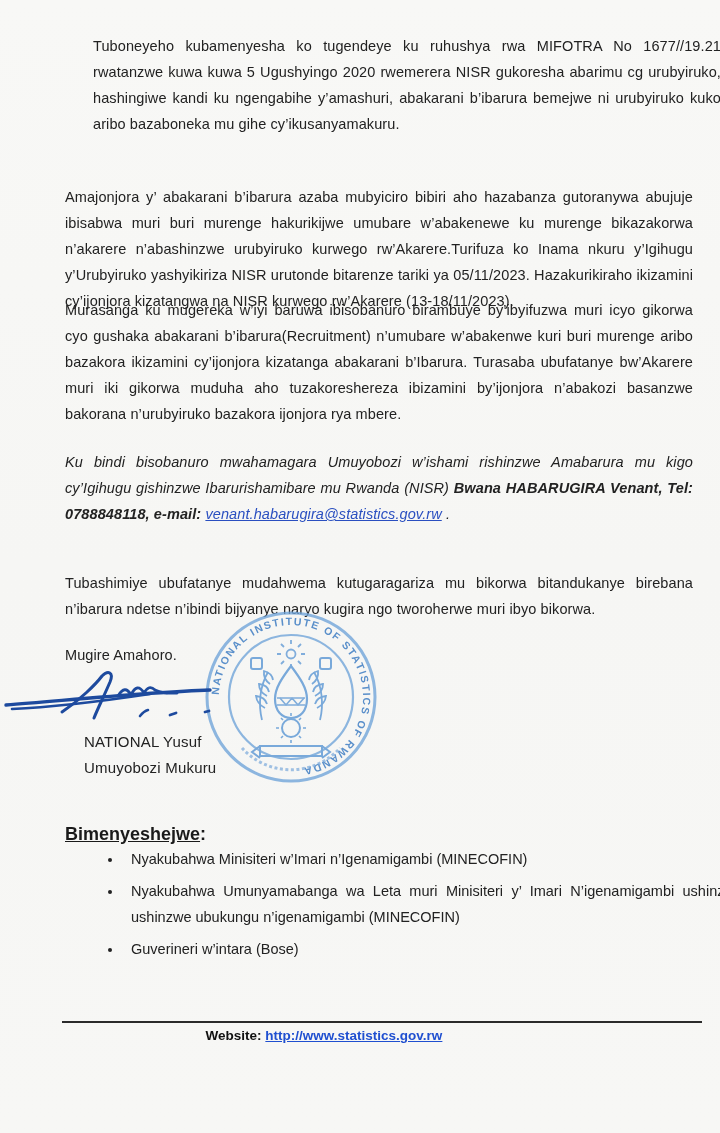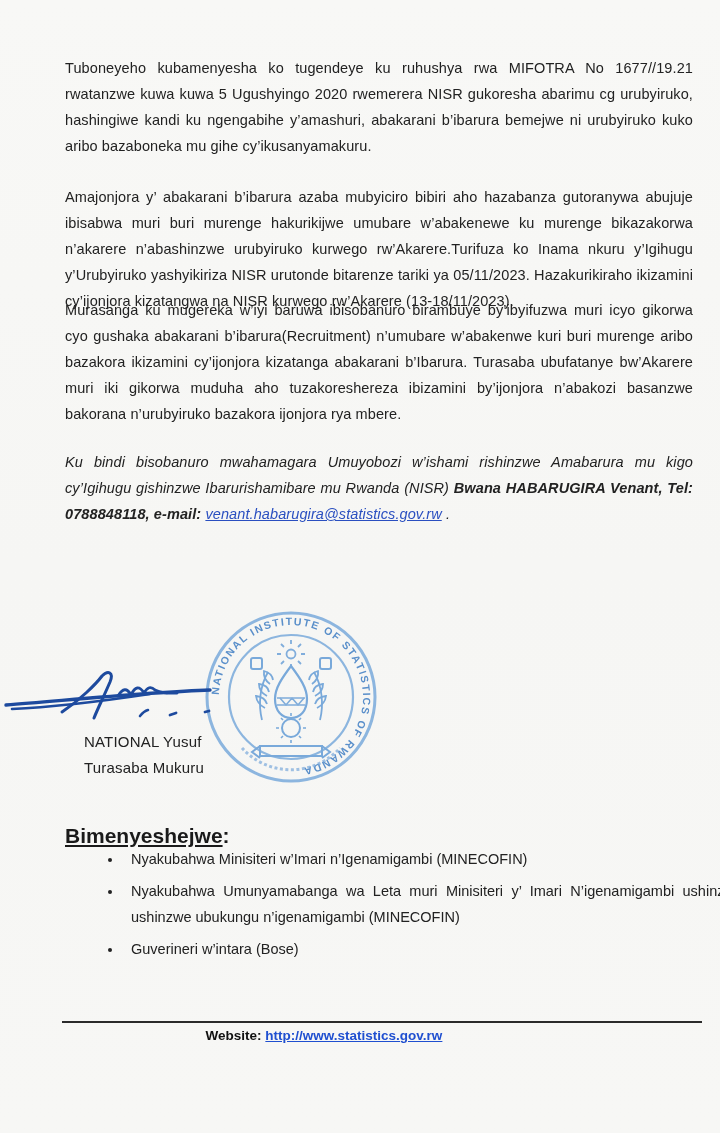--- a/index.html
+++ b/index.html
@@ -27,21 +27,21 @@
   }
   .b{font-weight:bold;}
   .email-link{color:#2a4fc0;text-decoration:underline;}
   .closing{ text-align:left; }
   .sig-name{position:absolute;left:84px;top:733px;font-size:15px;color:#222;letter-spacing:.2px;}
   .sig-title{position:absolute;left:84px;top:759px;font-size:15px;color:#222;letter-spacing:.2px;}
   .signature-svg{position:absolute;left:0px;top:660px;width:270px;height:80px;}
   .stamp-svg{position:absolute;left:202px;top:608px;width:178px;height:178px;opacity:.92;}
   .cc-heading{
     position:absolute;left:65px;top:824px;
-    font-size:21px;font-weight:bold;color:#1a1a1a;
+    font-size:18px;font-weight:bold;color:#1a1a1a;
   }
   .cc-heading .u{text-decoration:underline;}
   .cc-list{
     position:absolute;left:65px;top:846px;width:620px;
     margin:0;padding:0 0 0 58px;
     font-size:14.5px;line-height:26px;text-align:justify;color:#222;
   }
   .cc-list li{margin-bottom:6px;padding-left:8px;}
   .footer-rule{
     position:absolute;left:62px;top:1021px;width:640px;height:2px;
@@ -51,34 +51,36 @@
     position:absolute;left:0;top:1028px;width:648px;
     text-align:center;font-size:13.5px;font-weight:bold;color:#111;
   }
   .footer-text .url{color:#1f4fd0;text-decoration:underline;}
 </style>
 </head>
 <body>
 
 <div class="page">
 
-  <p class="body-text" style="top:40px;">Tuboneyeho kubamenyesha ko tugendeye ku ruhushya rwa MIFOTRA No 1677//19.21 rwatanzwe kuwa kuwa 5 Ugushyingo 2020 rwemerera NISR gukoresha abarimu cg urubyiruko, hashingiwe kandi ku ngengabihe y’amashuri, abakarani b’ibarura bemejwe ni urubyiruko kuko aribo bazaboneka mu gihe cy’ikusanyamakuru.</p>
+  <p class="body-text" style="top:18px;margin-left:28px;">Tuboneyeho kubamenyesha ko tugendeye ku ruhushya rwa MIFOTRA No 1677//19.21 rwatanzwe kuwa kuwa 5 Ugushyingo 2020 rwemerera NISR gukoresha abarimu cg urubyiruko, hashingiwe kandi ku ngengabihe y’amashuri, abakarani b’ibarura bemejwe ni urubyiruko kuko aribo bazaboneka mu gihe cy’ikusanyamakuru.</p>
 
   <p class="body-text" style="top:169px;">Amajonjora y’ abakarani b’ibarura azaba mubyiciro bibiri aho hazabanza gutoranywa abujuje ibisabwa muri buri murenge hakurikijwe umubare w’abakenewe ku murenge bikazakorwa n’akarere n’abashinzwe urubyiruko kurwego rw’Akarere.Turifuza ko Inama nkuru y’Igihugu y’Urubyiruko yashyikiriza NISR urutonde bitarenze tariki ya 05/11/2023. Hazakurikiraho ikizamini cy’ijonjora kizatangwa na NISR kurwego rw’Akarere (13-18/11/2023).</p>
 
   <div class="body-text" style="top:297px;">
     <span>Murasanga ku mugereka w’iyi baruwa ibisobanuro birambuye by’ibyifuzwa muri icyo gikorwa cyo gushaka abakarani b’ibarura(Recruitment) n’umubare w’abakenwe kuri buri murenge aribo bazakora ikizamini cy’ijonjora kizatanga abakarani b’Ibarura.</span>
     <span>Turasaba ubufatanye bw’Akarere muri iki gikorwa muduha aho tuzakoreshereza ibizamini by’ijonjora n’abakozi basanzwe bakorana n’urubyiruko bazakora ijonjora rya mbere.</span>
   </div>
 
   <div class="body-text" style="top:449px;font-style:italic;">
     <span>Ku bindi bisobanuro mwahamagara Umuyobozi w’ishami rishinzwe Amabarura mu kigo cy’Igihugu gishinzwe Ibarurishamibare mu Rwanda (NISR) </span><span class="b">Bwana HABARUGIRA Venant, Tel: 0788848118, e-mail: </span><a class="email-link" href="#">venant.habarugira@statistics.gov.rw</a><span> .</span>
   </div>
 
+  <p class="body-text" style="top:555px;">Tubashimiye ubufatanye mudahwema kutugaragariza mu bikorwa bitandukanye birebana n’ibarura ndetse n’ibindi bijyanye naryo kugira ngo tworoherwe muri ibyo bikorwa.</p>
 
+  <p class="body-text closing" style="top:627px;">Mugire Amahoro.</p>
 
   <svg class="stamp-svg" viewBox="0 0 178 178">
     <g fill="none" stroke="#6fa3d8">
       <circle cx="89" cy="89" r="84" stroke-width="3" opacity="0.85"></circle>
       <circle cx="89" cy="89" r="62" stroke-width="2.2" opacity="0.85"></circle>
 
       <path id="ringPath" d="M 17,89 A 72,72 0 1 1 161,89 A 72,72 0 1 1 17,89" stroke="none"></path>
       <text font-size="10.5" font-weight="bold" letter-spacing="1.6" fill="#4d87c7" stroke="none">
         <textPath href="#ringPath" startOffset="2">NATIONAL INSTITUTE OF STATISTICS OF RWANDA</textPath>
       </text>
@@ -123,21 +125,21 @@
       <path d="M12,49 C60,47 110,40 150,34" stroke-width="2.6"></path>
       <path d="M62,52 C80,40 96,24 102,16 C108,10 114,12 110,22 C104,36 98,48 94,58" stroke-width="3"></path>
       <path d="M118,36 q7,-12 13,-1 q6,-13 13,-2 q5,-9 11,-3 q8,4 22,3" stroke-width="2.8"></path>
       <path d="M140,56 q4,-5 8,-6" stroke-width="2.6"></path>
       <path d="M170,55 l6,-2" stroke-width="2.8"></path>
       <path d="M205,52 l4,-1" stroke-width="2.8"></path>
     </g>
   </svg>
 
   <div class="sig-name">NATIONAL Yusuf</div>
-  <div class="sig-title">Turasaba Mukuru</div>
+  <div class="sig-title">Umuyobozi Mukuru</div>
 
   <div class="cc-heading"><span class="u">Bimenyeshejwe</span><span>:</span></div>
 
   <ul class="cc-list">
     <li>Nyakubahwa Minisiteri w’Imari n’Igenamigambi (MINECOFIN)</li>
     <li>Nyakubahwa Umunyamabanga wa Leta muri Minisiteri y’ Imari N’igenamigambi ushinzwe ushinzwe ubukungu n’igenamigambi (MINECOFIN)</li>
     <li>Guverineri w’intara (Bose)</li>
   </ul>
 
   <div class="footer-rule"></div>

